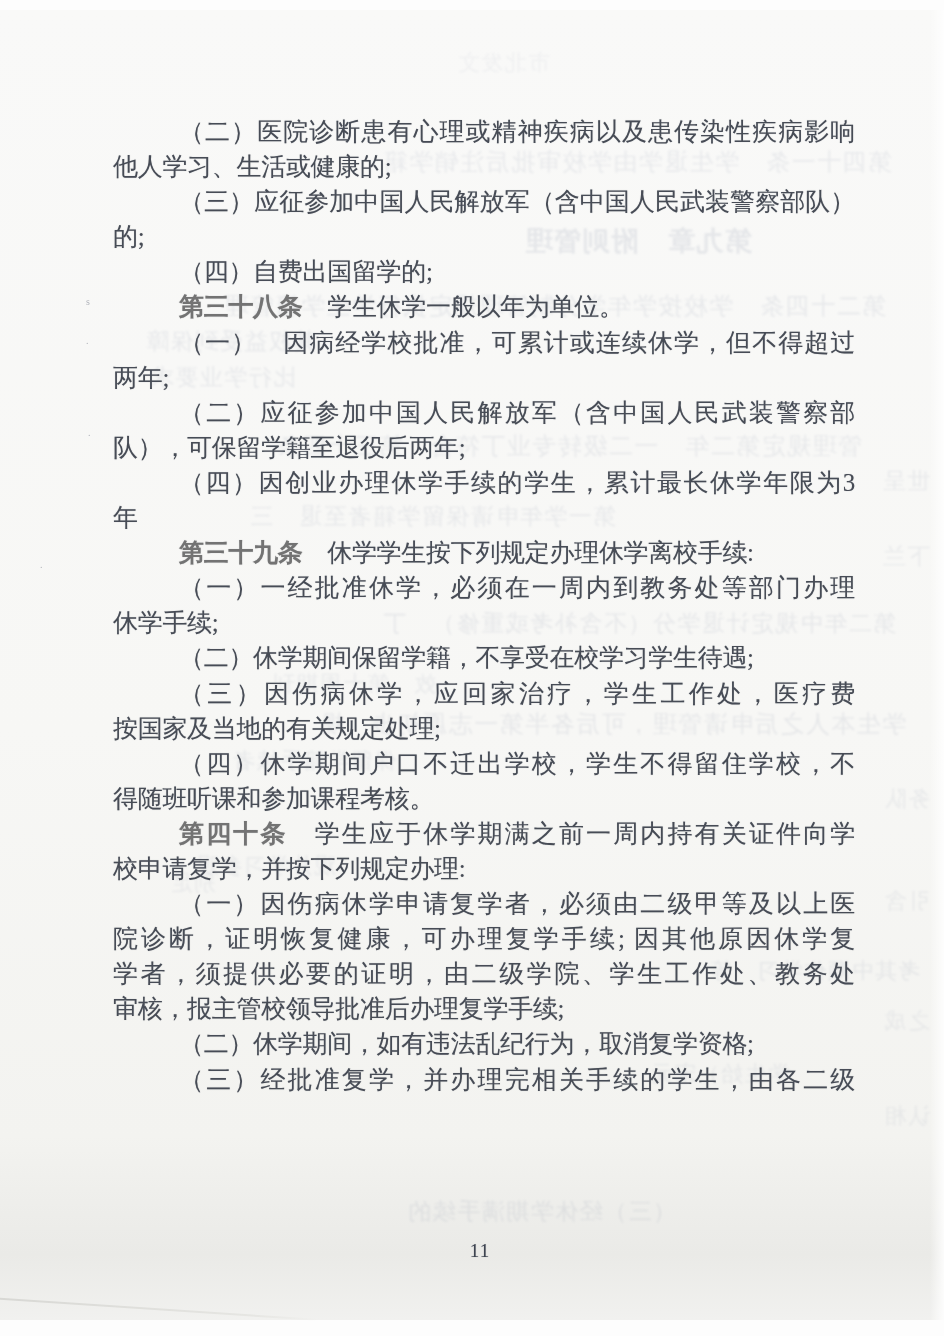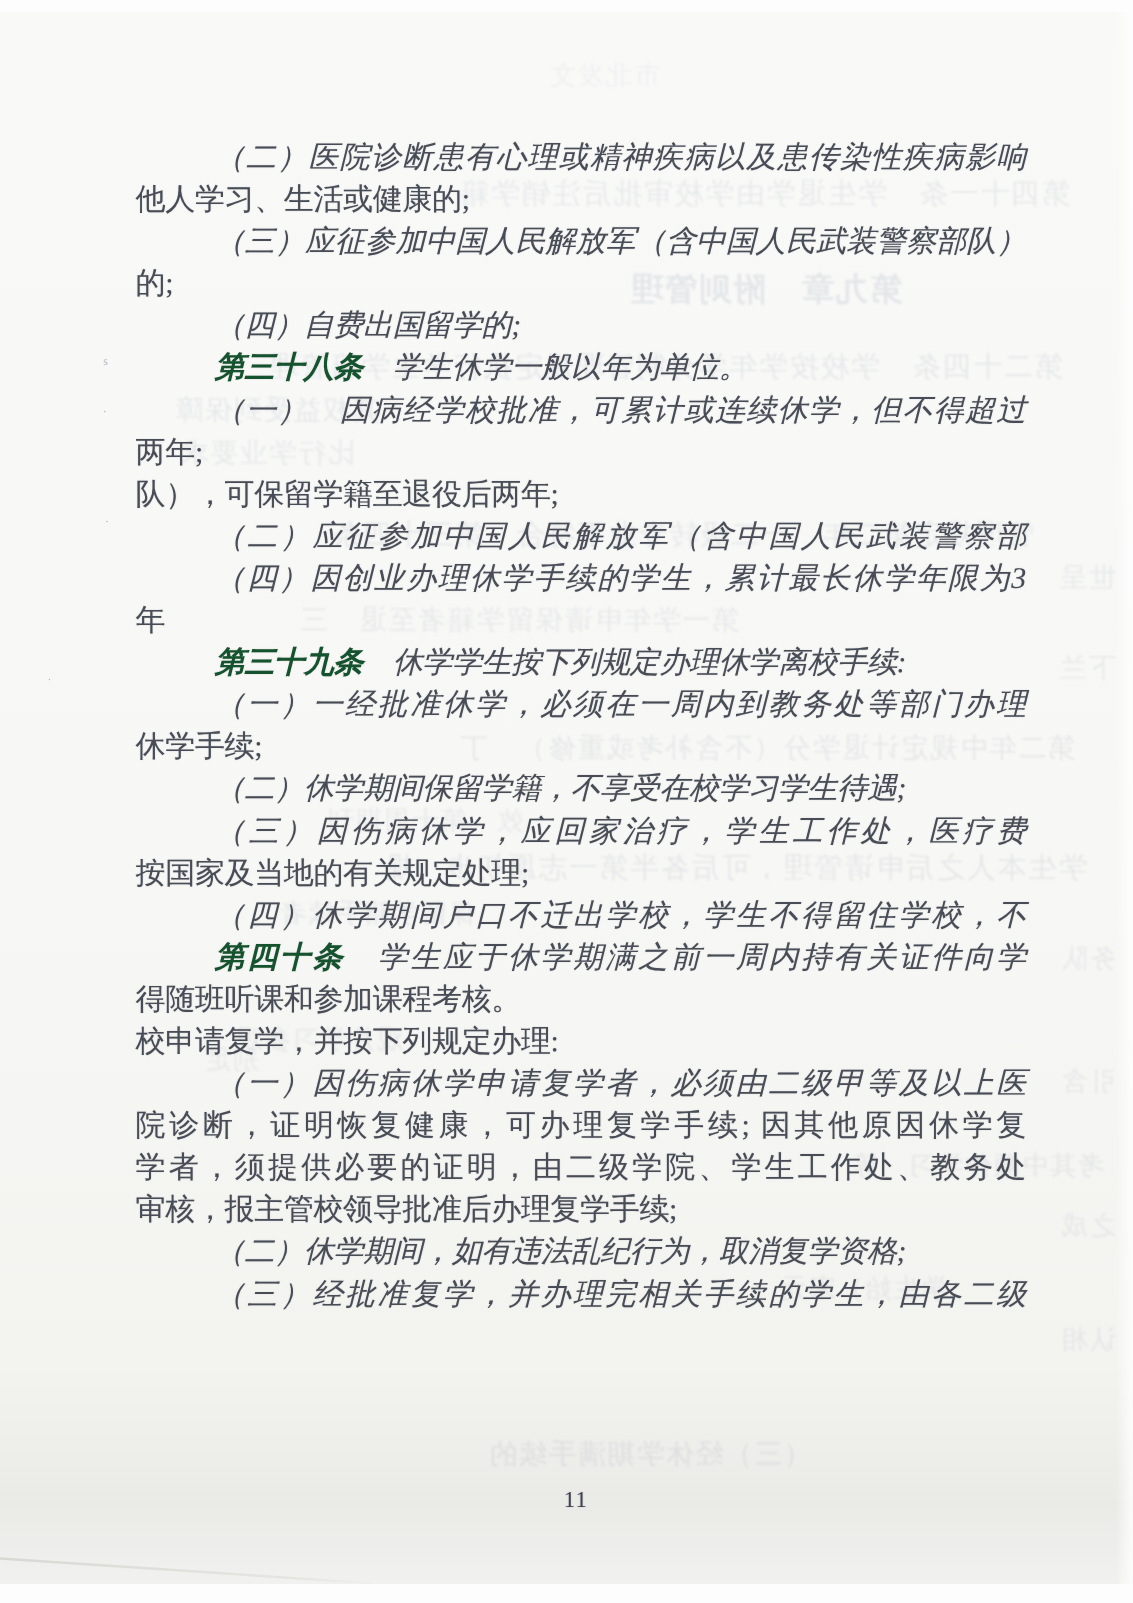--- a/index.html
+++ b/index.html
@@ -23,25 +23,25 @@
   }
   .ghost.bold{font-weight:700;font-family:"Liberation Sans","DejaVu Sans",sans-serif;}
   .speck{position:absolute;color:#6c7280;font-size:10px;opacity:.5;line-height:1;}
   .text-block{
     position:absolute;left:113px;top:114px;width:742px;
     font-size:25px;line-height:35.1px;letter-spacing:-0.3px;
     color:#474c56;
     text-shadow:0 0 1px rgba(71,76,86,.35);
   }
   .line{min-height:35.1px;}
-  .line.in{padding-left:66px;font-style:italic;}
+  .line.in{padding-left:66px;}
   .line.j{text-align:justify;text-align-last:justify;}
   .line b{
     font-family:"Liberation Sans","DejaVu Sans",sans-serif;
-    font-weight:700;color:#14532d;
+    font-weight:700;color:#737373;
   }
   .page-number{
     position:absolute;left:0;top:1240px;width:936px;
     text-align:center;font-size:19px;color:#3e4450;letter-spacing:1px;
     text-shadow:0 0 1px rgba(62,68,80,.4);
     padding-left:12px;
   }
   .crease{
     position:absolute;left:-12px;top:1297px;width:330px;height:2px;
     background:linear-gradient(90deg,#cfcfcb,#e2e2de 80%,rgba(226,226,222,0));
@@ -88,33 +88,33 @@
 
   <div class="text-block" id="text-block">
       <div class="line in j">（二）医院诊断患有心理或精神疾病以及患传染性疾病影响</div>
       <div class="line">他人学习、生活或健康的;</div>
       <div class="line in j">（三）应征参加中国人民解放军（含中国人民武装警察部队）</div>
       <div class="line">的;</div>
       <div class="line in">（四）自费出国留学的;</div>
       <div class="line in"><b>第三十八条</b>　学生休学一般以年为单位。</div>
       <div class="line in j">（一）　因病经学校批准，可累计或连续休学，但不得超过</div>
       <div class="line">两年;</div>
+      <div class="line in j">（二）应征参加中国人民解放军（含中国人民武装警察部</div>
       <div class="line">队），可保留学籍至退役后两年;</div>
-      <div class="line in j">（二）应征参加中国人民解放军（含中国人民武装警察部</div>
       <div class="line in j">（四）因创业办理休学手续的学生，累计最长休学年限为3</div>
       <div class="line">年</div>
       <div class="line in"><b>第三十九条</b>　休学学生按下列规定办理休学离校手续:</div>
       <div class="line in j">（一）一经批准休学，必须在一周内到教务处等部门办理</div>
       <div class="line">休学手续;</div>
       <div class="line in">（二）休学期间保留学籍，不享受在校学习学生待遇;</div>
       <div class="line in j">（三）因伤病休学，应回家治疗，学生工作处，医疗费</div>
       <div class="line">按国家及当地的有关规定处理;</div>
       <div class="line in j">（四）休学期间户口不迁出学校，学生不得留住学校，不</div>
+      <div class="line">得随班听课和参加课程考核。</div>
       <div class="line in j"><b>第四十条</b>　学生应于休学期满之前一周内持有关证件向学</div>
-      <div class="line">得随班听课和参加课程考核。</div>
       <div class="line">校申请复学，并按下列规定办理:</div>
       <div class="line in j">（一）因伤病休学申请复学者，必须由二级甲等及以上医</div>
       <div class="line j">院诊断，证明恢复健康，可办理复学手续; 因其他原因休学复</div>
       <div class="line j">学者，须提供必要的证明，由二级学院、学生工作处、教务处</div>
       <div class="line">审核，报主管校领导批准后办理复学手续;</div>
       <div class="line in">（二）休学期间，如有违法乱纪行为，取消复学资格;</div>
       <div class="line in j">（三）经批准复学，并办理完相关手续的学生，由各二级</div>
     </div>
 
   <div class="page-number">11</div>

